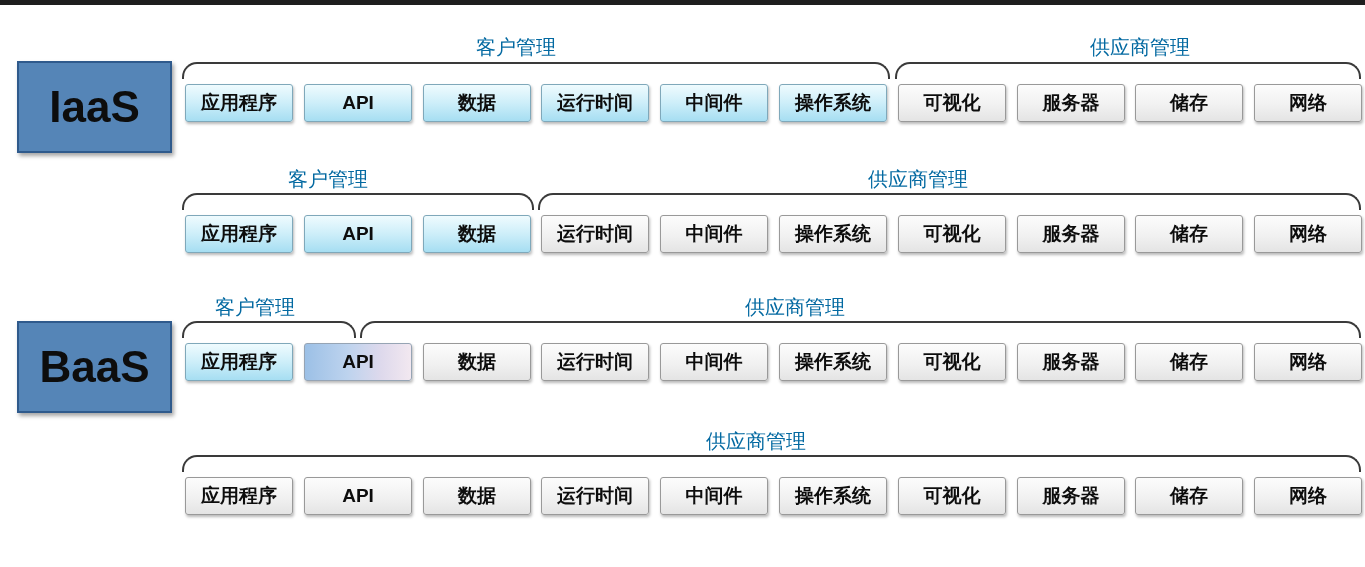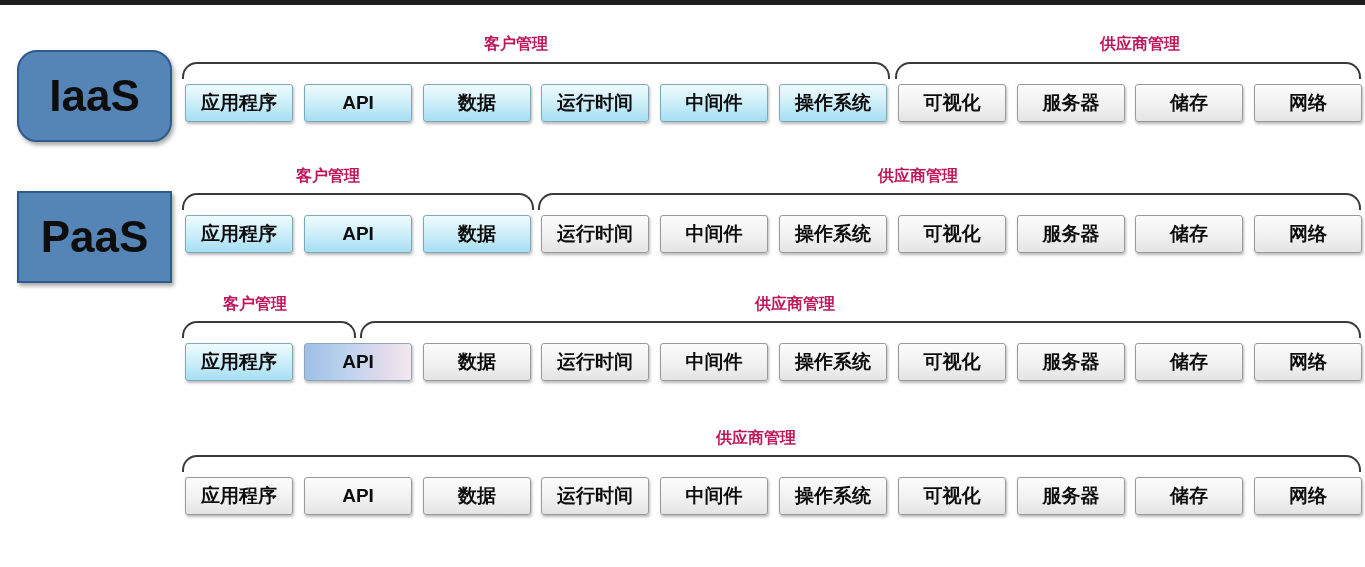--- a/index.html
+++ b/index.html
@@ -52,63 +52,63 @@
     position:absolute;
     height:17px;
     border:2px solid #3a3a3a;
     border-bottom:none;
     border-radius:15px 15px 0 0;
     box-sizing:border-box;
   }
   .brace-label{
     position:absolute;
     transform:translateX(-50%);
-    font-size:16px;font-weight:700;color:#be185d;
+    font-size:20px;font-weight:400;color:#0369a1;
     white-space:nowrap;
   }
 </style>
 </head>
 <body>
 
 <div id="stage">
   <div class="top-bar"></div>
-<div class="tier-box" style="left: 17px; top: 50px; border-radius: 20px;">
+<div class="tier-box" style="left: 17px; top: 61px;">
       <span>IaaS</span>
     </div>
     <div class="item-box item-customer" style="left: 185px; top: 84px;">应用程序</div>
     <div class="item-box item-customer" style="left: 304px; top: 84px;">API</div>
     <div class="item-box item-customer" style="left: 423px; top: 84px;">数据</div>
     <div class="item-box item-customer" style="left: 541px; top: 84px;">运行时间</div>
     <div class="item-box item-customer" style="left: 660px; top: 84px;">中间件</div>
     <div class="item-box item-customer" style="left: 779px; top: 84px;">操作系统</div>
     <div class="item-box item-vendor" style="left: 898px; top: 84px;">可视化</div>
     <div class="item-box item-vendor" style="left: 1017px; top: 84px;">服务器</div>
     <div class="item-box item-vendor" style="left: 1135px; top: 84px;">储存</div>
     <div class="item-box item-vendor" style="left: 1254px; top: 84px;">网络</div>
     <div class="brace" style="left: 182px; top: 62px; width: 708px;"></div>
     <div class="brace-label" style="left: 516px; top: 34px;">客户管理</div>
     <div class="brace" style="left: 895px; top: 62px; width: 466px;"></div>
     <div class="brace-label" style="left: 1140px; top: 34px;">供应商管理</div>
-    <div class="tier-box" style="left: 17px; top: 191px;">
-      <span>PaaS</span>
-    </div>
     <div class="item-box item-customer" style="left: 185px; top: 215px;">应用程序</div>
     <div class="item-box item-customer" style="left: 304px; top: 215px;">API</div>
     <div class="item-box item-customer" style="left: 423px; top: 215px;">数据</div>
     <div class="item-box item-vendor" style="left: 541px; top: 215px;">运行时间</div>
     <div class="item-box item-vendor" style="left: 660px; top: 215px;">中间件</div>
     <div class="item-box item-vendor" style="left: 779px; top: 215px;">操作系统</div>
     <div class="item-box item-vendor" style="left: 898px; top: 215px;">可视化</div>
     <div class="item-box item-vendor" style="left: 1017px; top: 215px;">服务器</div>
     <div class="item-box item-vendor" style="left: 1135px; top: 215px;">储存</div>
     <div class="item-box item-vendor" style="left: 1254px; top: 215px;">网络</div>
     <div class="brace" style="left: 182px; top: 193px; width: 352px;"></div>
     <div class="brace-label" style="left: 328px; top: 166px;">客户管理</div>
     <div class="brace" style="left: 538px; top: 193px; width: 823px;"></div>
     <div class="brace-label" style="left: 918px; top: 166px;">供应商管理</div>
+    <div class="tier-box" style="left: 17px; top: 321px;">
+      <span>BaaS</span>
+    </div>
     <div class="item-box item-customer" style="left: 185px; top: 343px;">应用程序</div>
     <div class="item-box item-split" style="left: 304px; top: 343px;">API</div>
     <div class="item-box item-vendor" style="left: 423px; top: 343px;">数据</div>
     <div class="item-box item-vendor" style="left: 541px; top: 343px;">运行时间</div>
     <div class="item-box item-vendor" style="left: 660px; top: 343px;">中间件</div>
     <div class="item-box item-vendor" style="left: 779px; top: 343px;">操作系统</div>
     <div class="item-box item-vendor" style="left: 898px; top: 343px;">可视化</div>
     <div class="item-box item-vendor" style="left: 1017px; top: 343px;">服务器</div>
     <div class="item-box item-vendor" style="left: 1135px; top: 343px;">储存</div>
     <div class="item-box item-vendor" style="left: 1254px; top: 343px;">网络</div>

